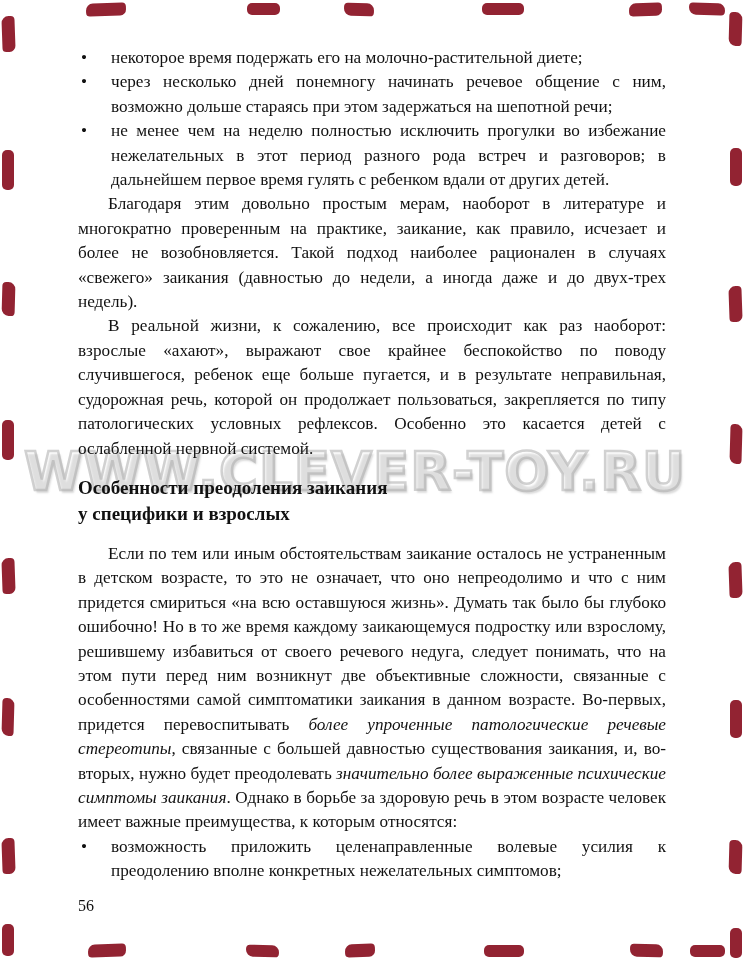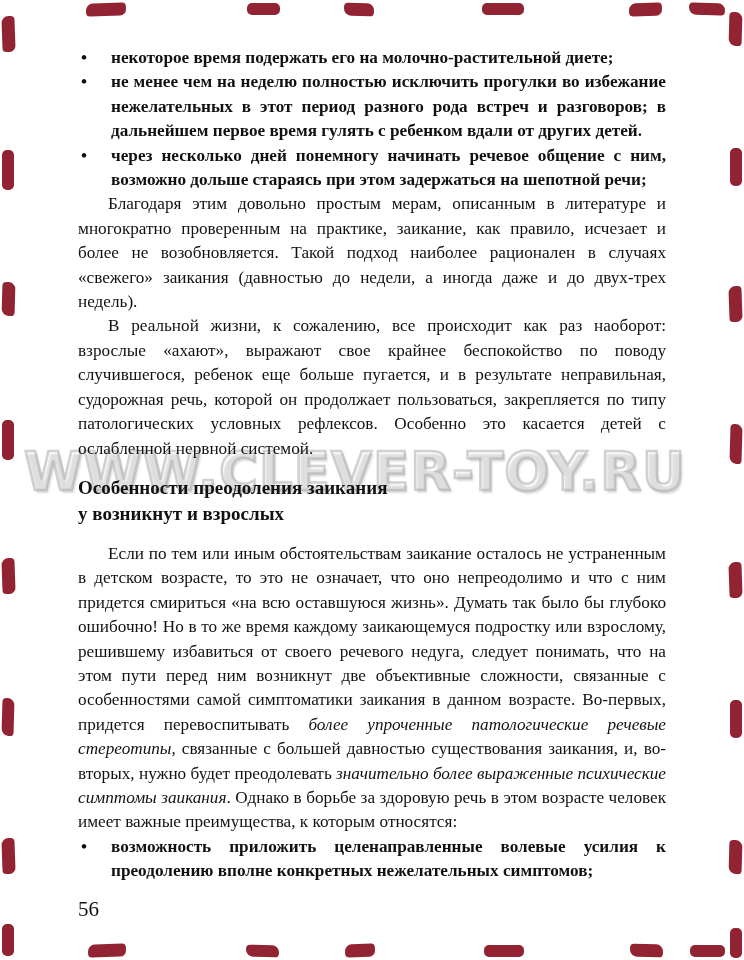--- a/index.html
+++ b/index.html
@@ -21,30 +21,30 @@
     -webkit-text-stroke:2.5px rgba(172,172,172,.55);
     text-shadow:2px 3px 2px rgba(150,150,150,.35);
   }
   .content{
     position:absolute;left:78px;top:46px;width:588px;z-index:2;
     font-size:17.2px;line-height:24.4px;text-align:justify;
     hyphens:auto;-webkit-hyphens:auto;
   }
   .content p{margin:0;text-indent:30px;}
   ul.blist{list-style:none;margin:0;padding:0;}
-  ul.blist li{position:relative;padding-left:33px;text-align:justify;font-weight:bold;}
+  ul.blist li{position:relative;padding-left:33px;text-align:justify;}
   ul.blist li::before{content:"\2022";position:absolute;left:3px;top:0;}
   h2.heading{
     margin:14px 0 15px 0;text-align:left;font-size:19px;
     line-height:26px;font-weight:bold;text-indent:0;
   }
   .rich em{font-style:italic;}
   .pagenum{
     position:absolute;left:78px;top:897px;z-index:2;
-    font-size:21px;font-family:"Liberation Serif","DejaVu Serif",serif;
+    font-size:16px;font-family:"Liberation Serif","DejaVu Serif",serif;
   }
 </style>
 </head>
 <body>
 
 <div class="page">
 
   <div>
       <div class="mark" style="background: rgb(138, 18, 34); left: 86px; width: 40px; height: 13px; top: 3px;"></div>
       <div class="mark" style="background: rgb(138, 18, 34); left: 247px; width: 33px; height: 12px; top: 3px;"></div>
@@ -75,29 +75,29 @@
       <div class="mark" style="background: rgb(138, 18, 34); left: 630px; width: 33px; height: 13px; bottom: 3px;"></div>
       <div class="mark" style="background: rgb(138, 18, 34); left: 690px; width: 35px; height: 12px; bottom: 3px;"></div>
     </div>
 
   <div class="watermark">WWW.CLEVER-TOY.RU</div>
 
   <div class="content">
 
     <ul class="blist">
         <li>некоторое время подержать его на молочно-растительной диете;</li>
+        <li>через несколько дней понемногу начинать речевое общение с ним, возможно дольше стараясь при этом задержаться на шепотной речи;</li>
         <li>не менее чем на неделю полностью исключить прогулки во избежание нежелательных в этот период разного рода встреч и разговоров; в дальнейшем первое время гулять с ребенком вдали от других детей.</li>
-        <li>через несколько дней понемногу начинать речевое общение с ним, возможно дольше стараясь при этом задержаться на шепотной речи;</li>
       </ul>
 
-    <p>Благодаря этим довольно простым мерам, описанным в литературе и многократно проверенным на практике, заикание, как правило, исчезает и более не возобновляется. Такой подход наиболее рационален в случаях «свежего» заикания (давностью до недели, а иногда даже и до двух-трех недель).</p>
+    <p>Благодаря этим довольно простым мерам, наоборот в литературе и многократно проверенным на практике, заикание, как правило, исчезает и более не возобновляется. Такой подход наиболее рационален в случаях «свежего» заикания (давностью до недели, а иногда даже и до двух-трех недель).</p>
 
     <p>В реальной жизни, к сожалению, все происходит как раз наоборот: взрослые «ахают», выражают свое крайнее беспокойство по поводу случившегося, ребенок еще больше пугается, и в результате неправильная, судорожная речь, которой он продолжает пользоваться, закрепляется по типу патологических условных рефлексов. Особенно это касается детей с ослабленной нервной системой.</p>
 
-    <h2 class="heading"><span>Особенности преодоления заикания</span><br><span>у возникнут и взрослых</span></h2>
+    <h2 class="heading"><span>Особенности преодоления заикания</span><br><span>у специфики и взрослых</span></h2>
 
 
     <p class="rich"><span>Если по тем или иным обстоятельствам заикание осталось не устраненным в детском возрасте, то это не означает, что оно непреодолимо и что с ним придется смириться «на всю оставшуюся жизнь». Думать так было бы глубоко ошибочно! Но в то же время каждому заикающемуся подростку или взрослому, решившему избавиться от своего речевого недуга, следует понимать, что на этом пути перед ним возникнут две объективные сложности, связанные с особенностями самой симптоматики заикания в данном возрасте. Во-первых, придется перевоспитывать </span><em>более упроченные патологические речевые стереотипы</em><span>, связанные с большей давностью существования заикания, и, во-вторых, нужно будет преодолевать </span><em>значительно более выраженные психические симптомы заикания</em><span>. Однако в борьбе за здоровую речь в этом возрасте человек имеет важные преимущества, к которым относятся:</span></p>
 
     <ul class="blist">
         <li>возможность приложить целенаправленные волевые усилия к преодолению вполне конкретных нежелательных симптомов;</li>
       </ul>
 
   </div>
 

